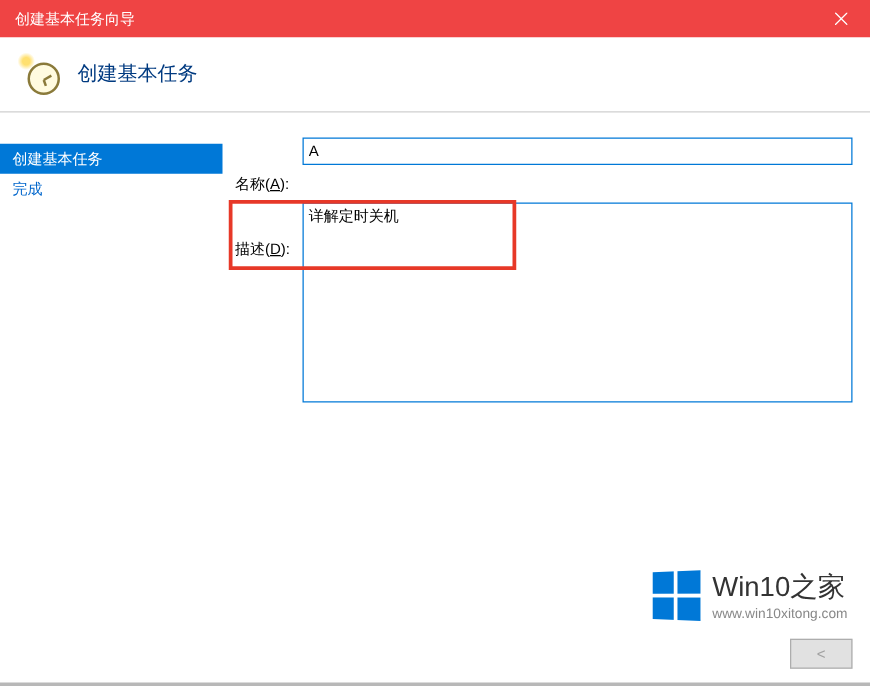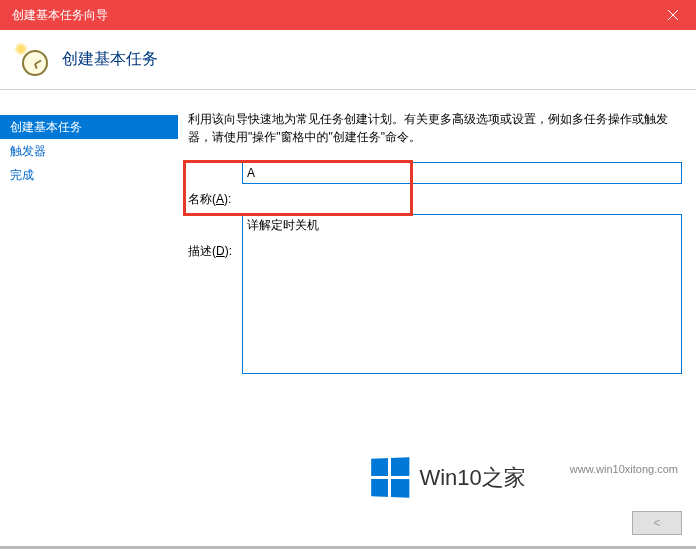--- a/index.html
+++ b/index.html
@@ -180,21 +180,21 @@
       gap: 10px;
     }
     .wm-logo {
       display: grid;
       grid-template-columns: 18px 18px;
       grid-template-rows: 18px 18px;
       gap: 3px;
       transform: perspective(100px) rotateY(-12deg);
     }
     .wm-logo div { background: #0078d7; }
-    .wm-text { display: flex; flex-direction: row; gap: 44px; }
+    .wm-text { display: flex; flex-direction: column; }
     .wm-title { font-size: 22px; color: #333; font-weight: 400; }
     .wm-url { font-size: 11px; color: #888; text-align: center; }
     .bottom-border {
       position: absolute;
       left: 0; right: 0; bottom: 0;
       height: 3px;
       background: #b8b8b8;
     }
   </style>
 </head>
@@ -214,26 +214,24 @@
     <div class="clock"></div>
     <div class="star"></div>
   </div>
   <div class="header-title">创建基本任务</div>
 </div>
 
 <div class="content">
 
   <div class="sidebar">
     <div class="sidebar-item selected"><span>创建基本任务</span></div>
-    <div class="sidebar-item"><span>触发器</span></div>
     <div class="sidebar-item"><span>完成</span></div>
   </div>
 
   <div class="main">
-    <div class="intro">利用该向导快速地为常见任务创建计划。有关更多高级选项或设置，例如多任务操作或触发器，请使用"操作"窗格中的"创建任务"命令。</div>
 
     <div class="form-row">
       <div class="form-label"><span>名称(</span><u>A</u><span>):</span></div>
       <input type="text" class="text-input" value="A" style="">
     </div>
 
     <div class="form-row">
       <div class="form-label"><span>描述(</span><u>D</u><span>):</span></div>
       <textarea class="text-area" style="">详解定时关机</textarea>
     </div>

